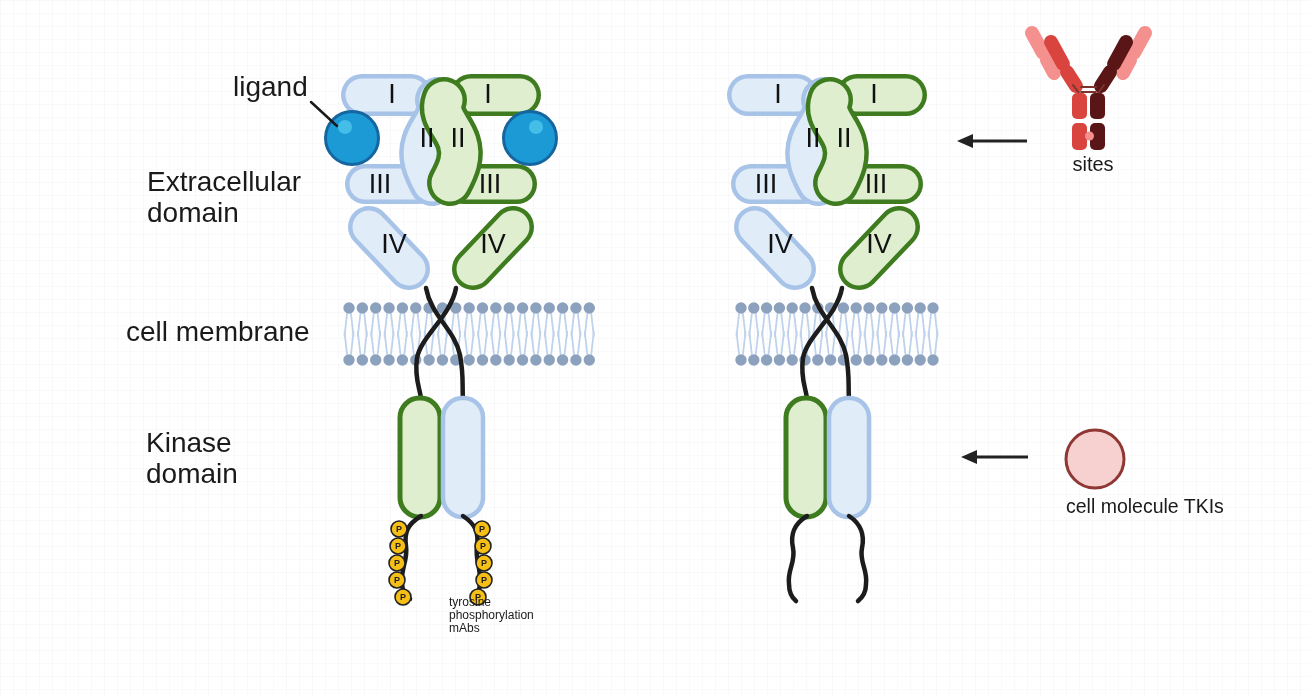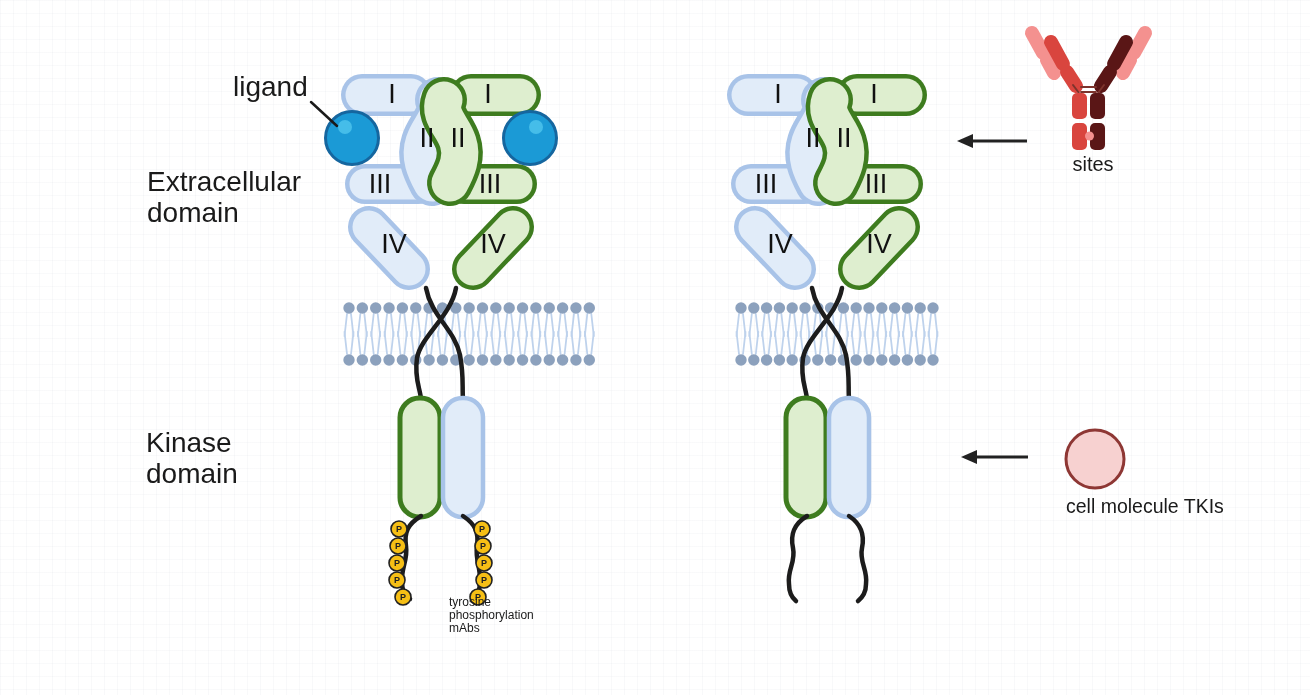--- a/index.html
+++ b/index.html
@@ -374,20 +374,21 @@
     </g>
 
     <circle cx="1095" cy="459" r="29" fill="var(--tki_fill)" stroke="var(--tki_border)" stroke-width="3"></circle>
   </svg>
 
   <div class="lbl lbl-big" style="left:233px;top:71px;">ligand</div>
   <div class="lbl lbl-big" style="left:147px;top:166px;">
     <div>Extracellular</div>
     <div>domain</div>
   </div>
+  <div class="lbl lbl-big" style="left:126px;top:316px;">cell membrane</div>
   <div class="lbl lbl-big" style="left:146px;top:427px;">
     <div>Kinase</div>
     <div>domain</div>
   </div>
   <div class="lbl lbl-small" style="left:449px;top:596px;">
     <div>tyrosine</div>
     <div>phosphorylation</div>
     <div>mAbs</div>
   </div>
   <div class="lbl lbl-mabs" style="left:1093px;top:153px;transform:translateX(-50%);">sites</div>

